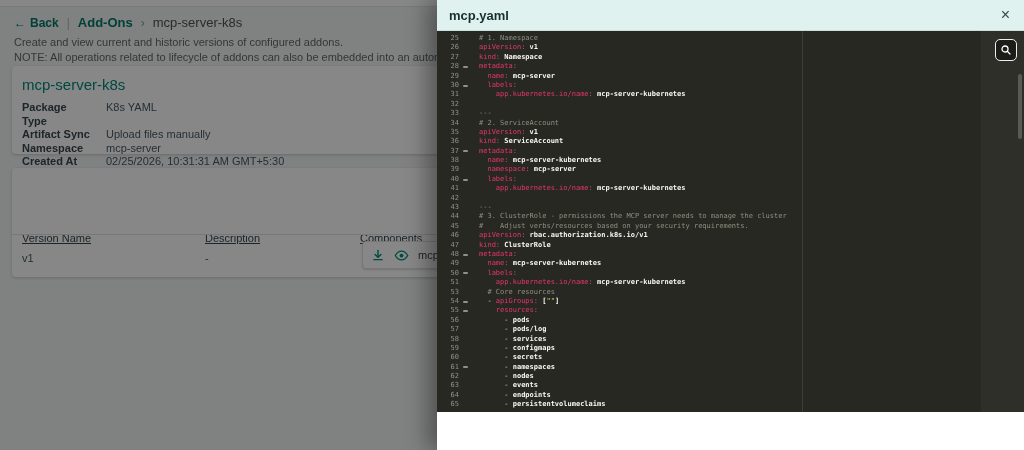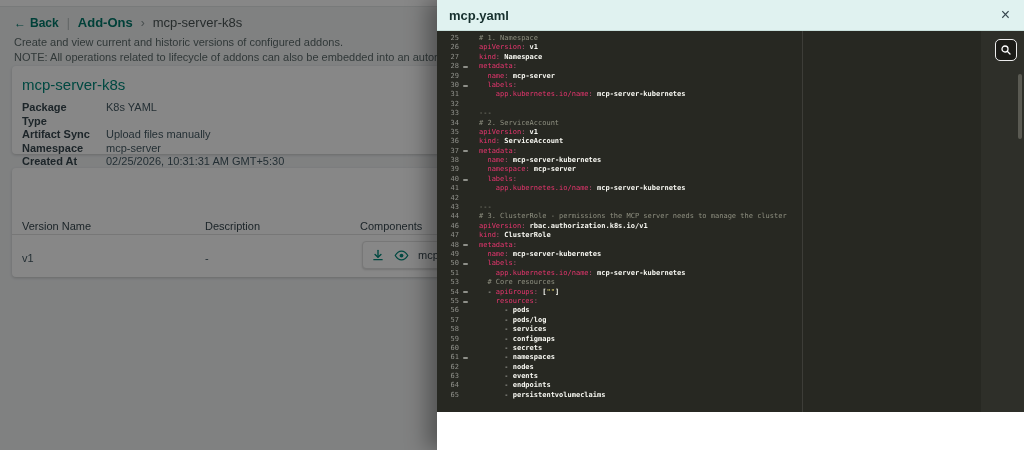--- a/index.html
+++ b/index.html
@@ -22,21 +22,21 @@
   .card { position:absolute; left:12px; width:616px; background:#ffffff; border-radius:4px;
           box-shadow:0 1px 3px rgba(0,0,0,0.18); }
   .details-card { top:66px; height:88px; padding:10px 10px 0 10px; }
   .card-title { color:#00897b; font-size:15px; margin-bottom:8px; }
   .detail-row { display:flex; font-size:11px; line-height:13.5px;gap:12px; }
   .dl { width:72px; font-weight:bold; color:#37474f; }
   .dv { color:#455a64; }
 
   .table-card { top:168px; height:109px; }
   .thead { position:absolute; top:46px; left:0; right:0; height:20px; font-size:11px; color:#37474f; }
-  .thead span { position:absolute; top:6px; }
+  .thead span { position:absolute; top:18px;text-decoration:underline; }
   .th-version { left:10px; }
   .th-desc { left:193px; }
   .th-comp { left:348px; }
   .thead-border { position:absolute; top:66px; left:0; right:0; border-bottom:1px solid #e0e0e0; }
   .trow { position:absolute; top:66px; left:0; right:0; height:43px; font-size:11px; color:#455a64; }
   .td-version { position:absolute; left:10px; top:18px; }
   .td-desc { position:absolute; left:193px; top:18px; }
   .chip { position:absolute; left:350px; top:7px; width:132px; height:28px; background:#ffffff;
           border:1px solid #e0e0e0; border-radius:4px; box-shadow:0 1px 2px rgba(0,0,0,0.15);
           display:flex; align-items:center; gap:9px; padding:0 8px; }
@@ -176,20 +176,21 @@
           <div class="cline"><span class="lnum">35</span><span class="lfold"></span><span class="ltext"><span class="k">apiVersion</span><span class="pc">: </span><span class="v">v1</span></span></div>
           <div class="cline"><span class="lnum">36</span><span class="lfold"></span><span class="ltext"><span class="k">kind</span><span class="pc">: </span><span class="v">ServiceAccount</span></span></div>
           <div class="cline"><span class="lnum">37</span><span class="lfold"><i class="fbar"></i></span><span class="ltext"><span class="k">metadata</span><span class="pc">:</span></span></div>
           <div class="cline"><span class="lnum">38</span><span class="lfold"></span><span class="ltext"><span class="d">  </span><span class="k">name</span><span class="pc">: </span><span class="v">mcp-server-kubernetes</span></span></div>
           <div class="cline"><span class="lnum">39</span><span class="lfold"></span><span class="ltext"><span class="d">  </span><span class="k">namespace</span><span class="pc">: </span><span class="v">mcp-server</span></span></div>
           <div class="cline"><span class="lnum">40</span><span class="lfold"><i class="fbar"></i></span><span class="ltext"><span class="d">  </span><span class="k">labels</span><span class="pc">:</span></span></div>
           <div class="cline"><span class="lnum">41</span><span class="lfold"></span><span class="ltext"><span class="d">    </span><span class="k">app.kubernetes.io/name</span><span class="pc">: </span><span class="v">mcp-server-kubernetes</span></span></div>
           <div class="cline"><span class="lnum">42</span><span class="lfold"></span><span class="ltext"></span></div>
           <div class="cline"><span class="lnum">43</span><span class="lfold"></span><span class="ltext"><span class="doc">---</span></span></div>
           <div class="cline"><span class="lnum">44</span><span class="lfold"></span><span class="ltext"><span class="cm"># 3. ClusterRole - permissions the MCP server needs to manage the cluster</span></span></div>
+          <div class="cline"><span class="lnum">45</span><span class="lfold"></span><span class="ltext"><span class="cm">#    Adjust verbs/resources based on your security requirements.</span></span></div>
           <div class="cline"><span class="lnum">46</span><span class="lfold"></span><span class="ltext"><span class="k">apiVersion</span><span class="pc">: </span><span class="v">rbac.authorization.k8s.io/v1</span></span></div>
           <div class="cline"><span class="lnum">47</span><span class="lfold"></span><span class="ltext"><span class="k">kind</span><span class="pc">: </span><span class="v">ClusterRole</span></span></div>
           <div class="cline"><span class="lnum">48</span><span class="lfold"><i class="fbar"></i></span><span class="ltext"><span class="k">metadata</span><span class="pc">:</span></span></div>
           <div class="cline"><span class="lnum">49</span><span class="lfold"></span><span class="ltext"><span class="d">  </span><span class="k">name</span><span class="pc">: </span><span class="v">mcp-server-kubernetes</span></span></div>
           <div class="cline"><span class="lnum">50</span><span class="lfold"><i class="fbar"></i></span><span class="ltext"><span class="d">  </span><span class="k">labels</span><span class="pc">:</span></span></div>
           <div class="cline"><span class="lnum">51</span><span class="lfold"></span><span class="ltext"><span class="d">    </span><span class="k">app.kubernetes.io/name</span><span class="pc">: </span><span class="v">mcp-server-kubernetes</span></span></div>
           <div class="cline"><span class="lnum">53</span><span class="lfold"></span><span class="ltext"><span class="d">  </span><span class="cm"># Core resources</span></span></div>
           <div class="cline"><span class="lnum">54</span><span class="lfold"><i class="fbar"></i></span><span class="ltext"><span class="d">  - </span><span class="k">apiGroups</span><span class="pc">: </span><span class="v">[</span><span class="s">""</span><span class="v">]</span></span></div>
           <div class="cline"><span class="lnum">55</span><span class="lfold"><i class="fbar"></i></span><span class="ltext"><span class="d">    </span><span class="k">resources</span><span class="pc">:</span></span></div>
           <div class="cline"><span class="lnum">56</span><span class="lfold"></span><span class="ltext"><span class="d">      - </span><span class="v">pods</span></span></div>

